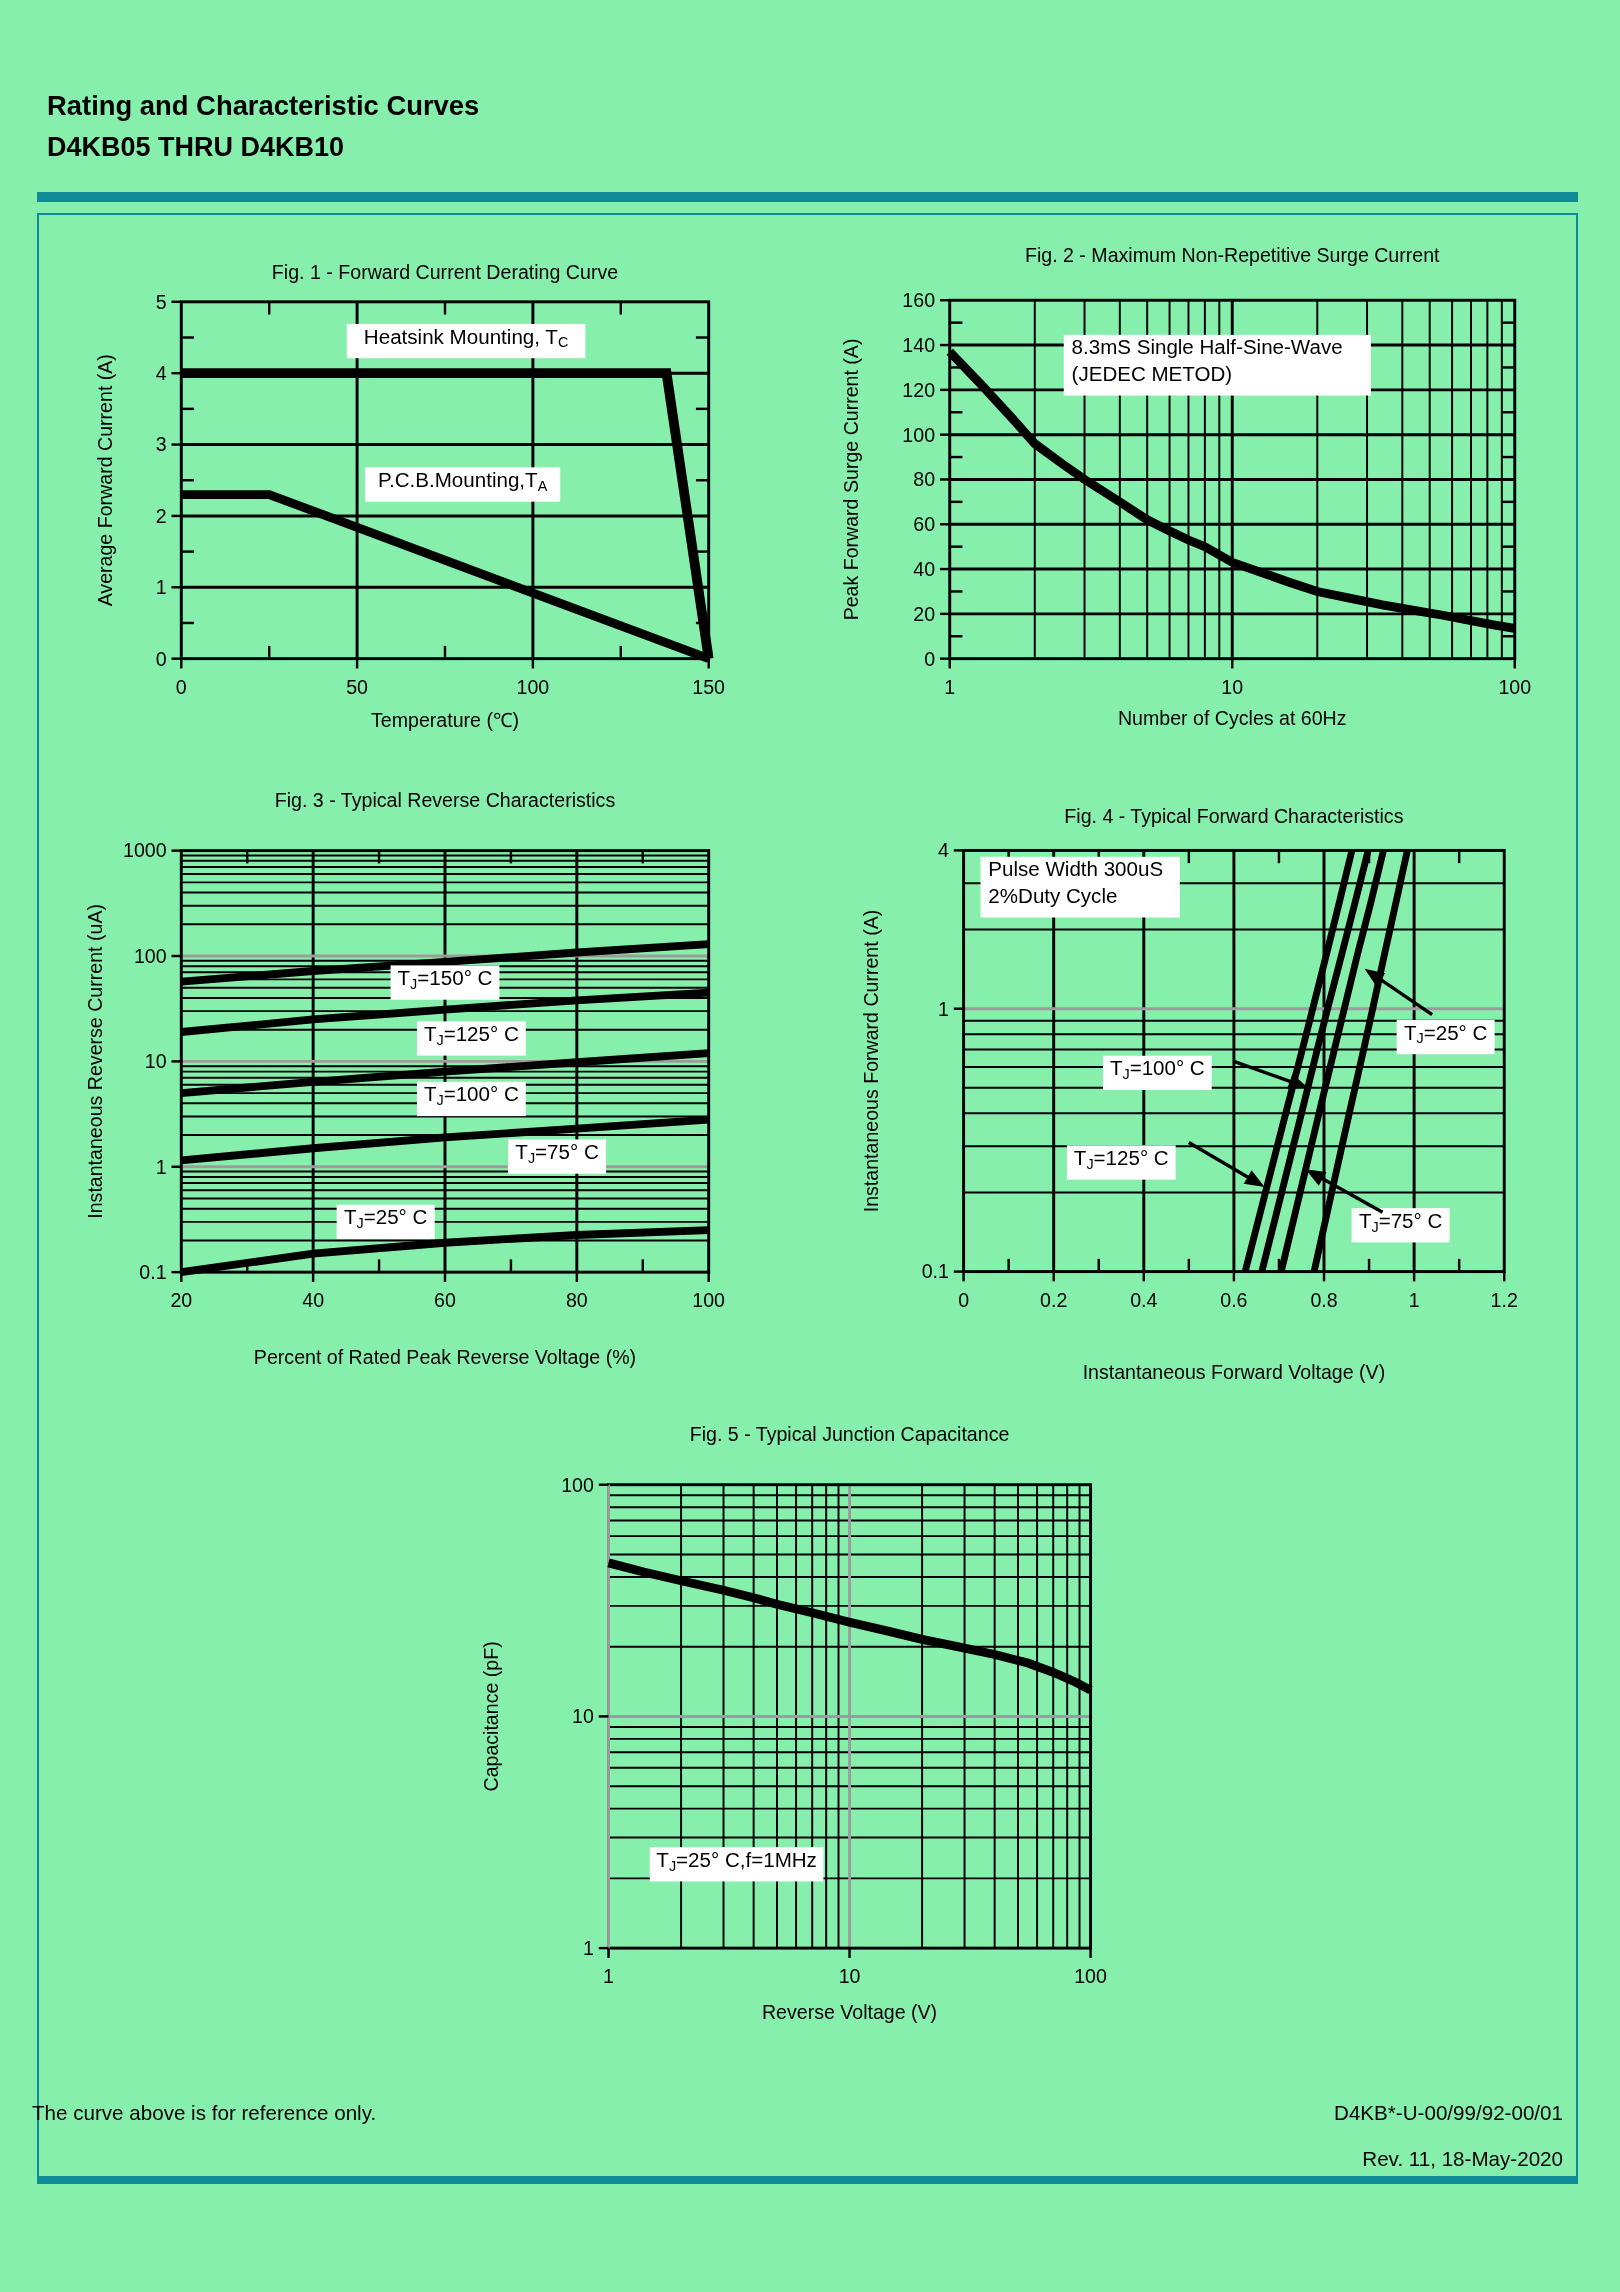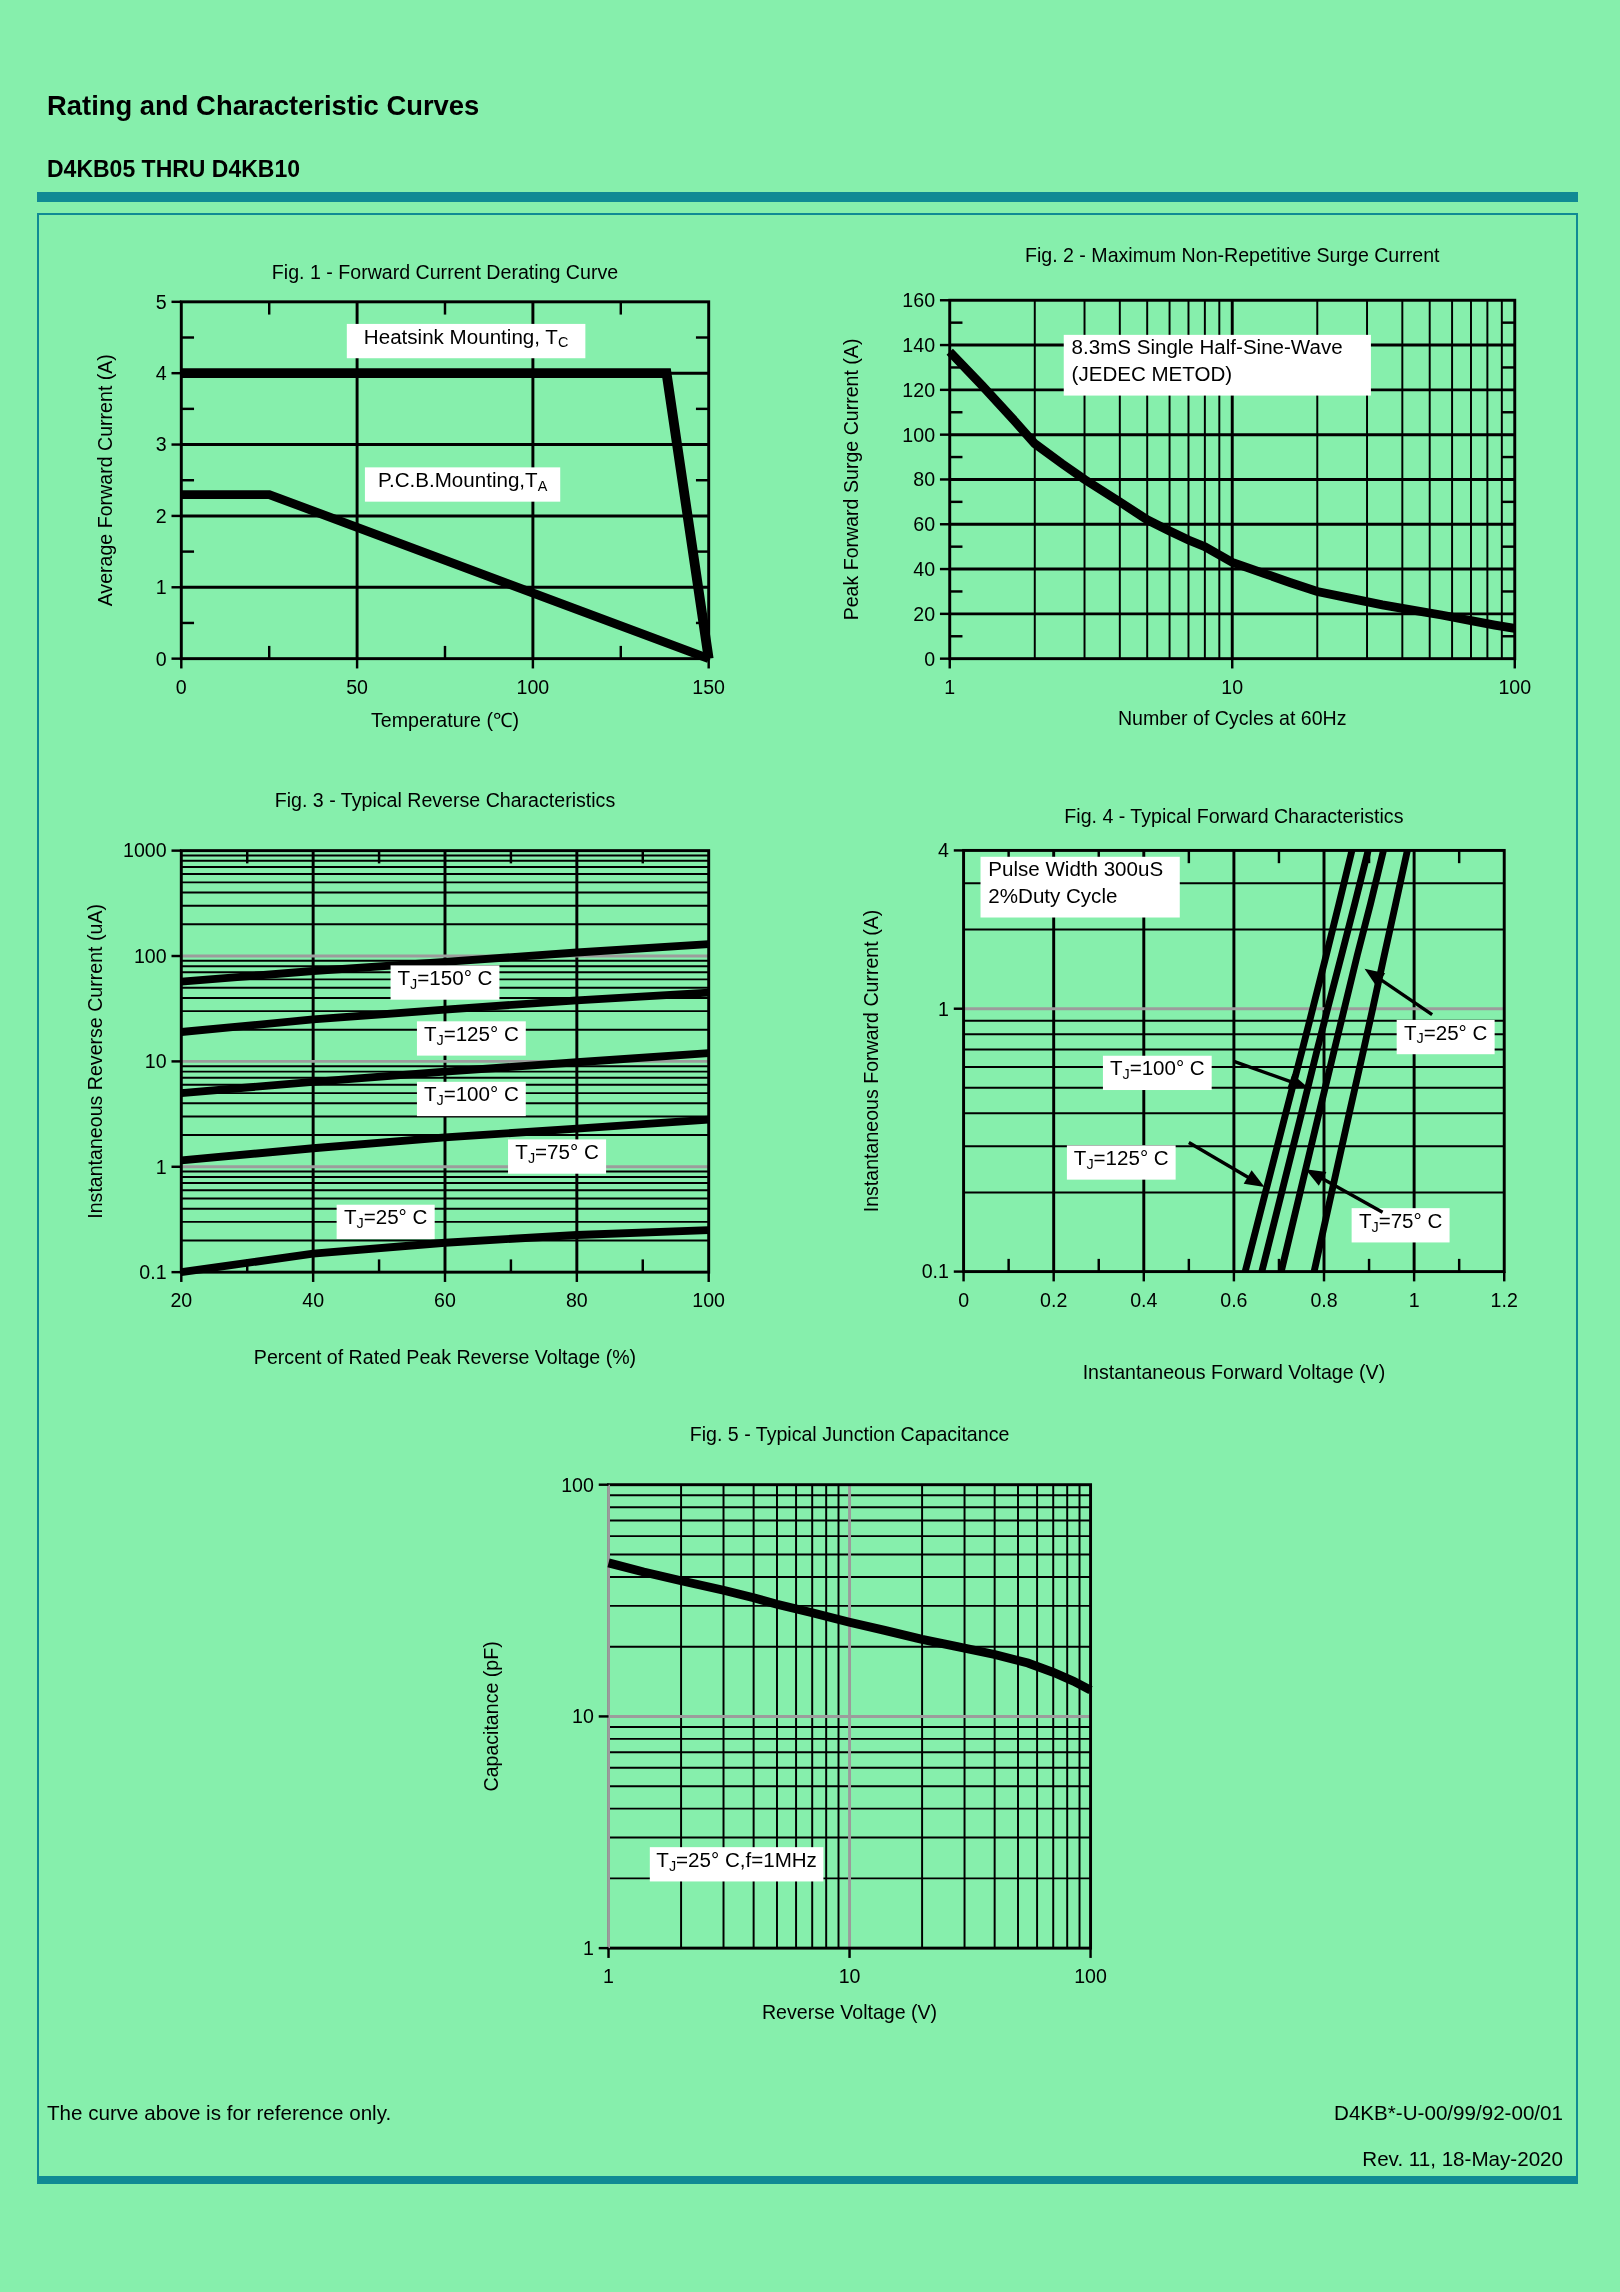--- a/index.html
+++ b/index.html
@@ -1,25 +1,25 @@
 <!DOCTYPE html>
 <html><head>
 <meta charset="utf-8">
 <style>
   html,body{margin:0;padding:0;background:#e8e8e8;}
   .page{position:relative;width:1620px;height:2293px;background:#86efac;
         font-family:"Liberation Sans",sans-serif;color:#000;overflow:hidden;margin:0 auto;}
   .h1{position:absolute;left:47px;top:90px;font-size:27.4px;font-weight:700;letter-spacing:0px;}
-  .h2{position:absolute;left:47px;top:156px;font-size:23px;font-weight:700;}
+  .h2{position:absolute;left:47px;top:132px;font-size:27px;font-weight:700;}
   .rule{position:absolute;left:37px;top:192px;width:1541px;height:9.8px;background:#108a94;}
   .frame{position:absolute;left:37px;top:213px;width:1541px;height:1971px;box-sizing:border-box;
          border:2.9px solid #108a94;border-bottom-width:8.8px;background:transparent;}
   svg.fig{position:absolute;overflow:visible;}
   svg text{font-family:"Liberation Sans",sans-serif;fill:#000;}
-  .fnote{position:absolute;left:47px;top:2101px;font-size:20.6px;}
+  .fnote{position:absolute;left:32px;top:2101px;font-size:20.6px;}
   .fdoc{position:absolute;right:57px;top:2101px;font-size:20.6px;}
   .frev{position:absolute;right:57px;top:2147px;font-size:20.6px;text-align:left;}
 </style>
 </head>
 <body>
 
 <div class="page">
   <div class="h1">Rating and Characteristic Curves</div>
   <div class="h2">D4KB05 THRU D4KB10</div>
   <div class="rule" style="background: rgb(16, 138, 148);"></div>

